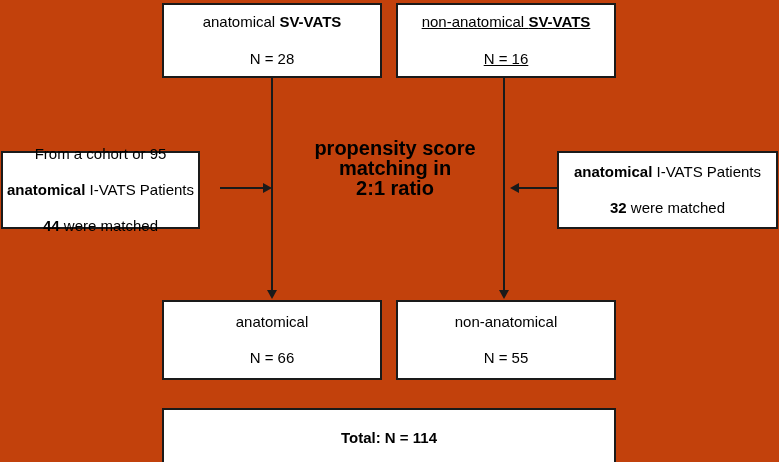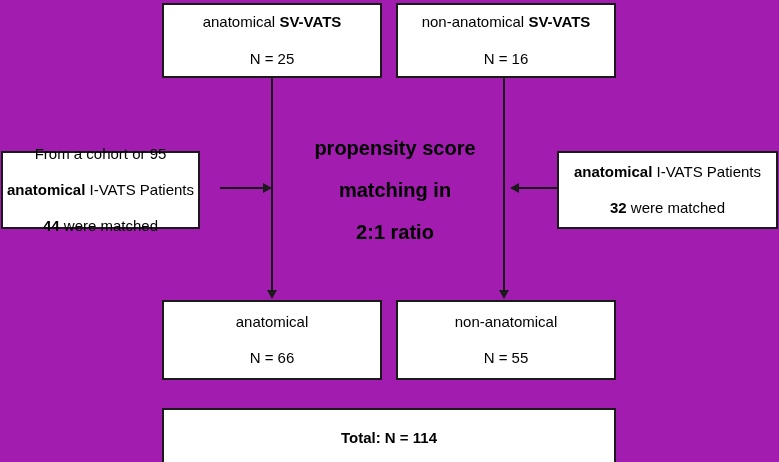--- a/index.html
+++ b/index.html
@@ -8,21 +8,21 @@
     background: #ffffff;
   }
   body {
     font-family: "Liberation Sans", sans-serif;
     color: #000000;
   }
   #canvas {
     position: relative;
     width: 779px;
     height: 462px;
-    background: #a21caf;
+    background: #c2410c;
     overflow: hidden;
   }
   .box {
     position: absolute;
     box-sizing: border-box;
     border: 2px solid #1a1a1a;
     background: #ffffff;
     display: flex;
     flex-direction: column;
     align-items: center;
@@ -40,21 +40,21 @@
     margin-top: 16px;
   }
   .box.tight .line + .line {
     margin-top: 16px;
   }
   .b {
     font-weight: bold;
   }
   
   #box-sv-anat   { left: 162px; top: 3px;   width: 220px; height: 75px; }
-  #box-sv-nonanat{ left: 396px; top: 3px;   width: 220px; height: 75px; }
+  #box-sv-nonanat{ left: 396px; top: 3px;   width: 220px; height: 75px; text-decoration: underline; }
   
   #box-cohort-left  { left: 1px;   top: 151px; width: 199px; height: 78px; }
   #box-cohort-right { left: 557px; top: 151px; width: 221px; height: 78px; }
   
   #box-result-anat    { left: 162px; top: 300px; width: 220px; height: 80px; }
   #box-result-nonanat { left: 396px; top: 300px; width: 220px; height: 80px; }
   
   #box-total { left: 162px; top: 408px; width: 454px; height: 60px; font-weight: bold; }
 
   
@@ -62,21 +62,21 @@
     position: absolute;
     left: 290px;
     top: 138px;
     width: 210px;
     text-align: center;
     font-size: 20px;
     font-weight: bold;
     line-height: 1.0;
   }
   #center-note .line { display: block; }
-  #center-note .line + .line { margin-top: 22px; }
+  #center-note .line + .line { }
 
   
   .vline {
     position: absolute;
     width: 2px;
     background: #1a1a1a;
   }
   .hline {
     position: absolute;
     height: 2px;
@@ -115,21 +115,21 @@
   #hline-right  { left: 519px; top: 187px; width: 38px; }
   #arrow-to-right-v { left: 510px; top: 183px; }
 </style>
 </head>
 <body>
 
 <div id="canvas">
 
   <div class="box" id="box-sv-anat">
     <span class="line"><span>anatomical </span><span class="b">SV-VATS</span></span>
-    <span class="line">N = 25</span>
+    <span class="line">N = 28</span>
   </div>
 
   <div class="box" id="box-sv-nonanat">
     <span class="line"><span>non-anatomical </span><span class="b">SV-VATS</span></span>
     <span class="line">N = 16</span>
   </div>
 
   <div class="box tight" id="box-cohort-left">
     <span class="line">From a cohort or 95</span>
     <span class="line"><span class="b">anatomical</span><span> I-VATS Patients</span></span>

